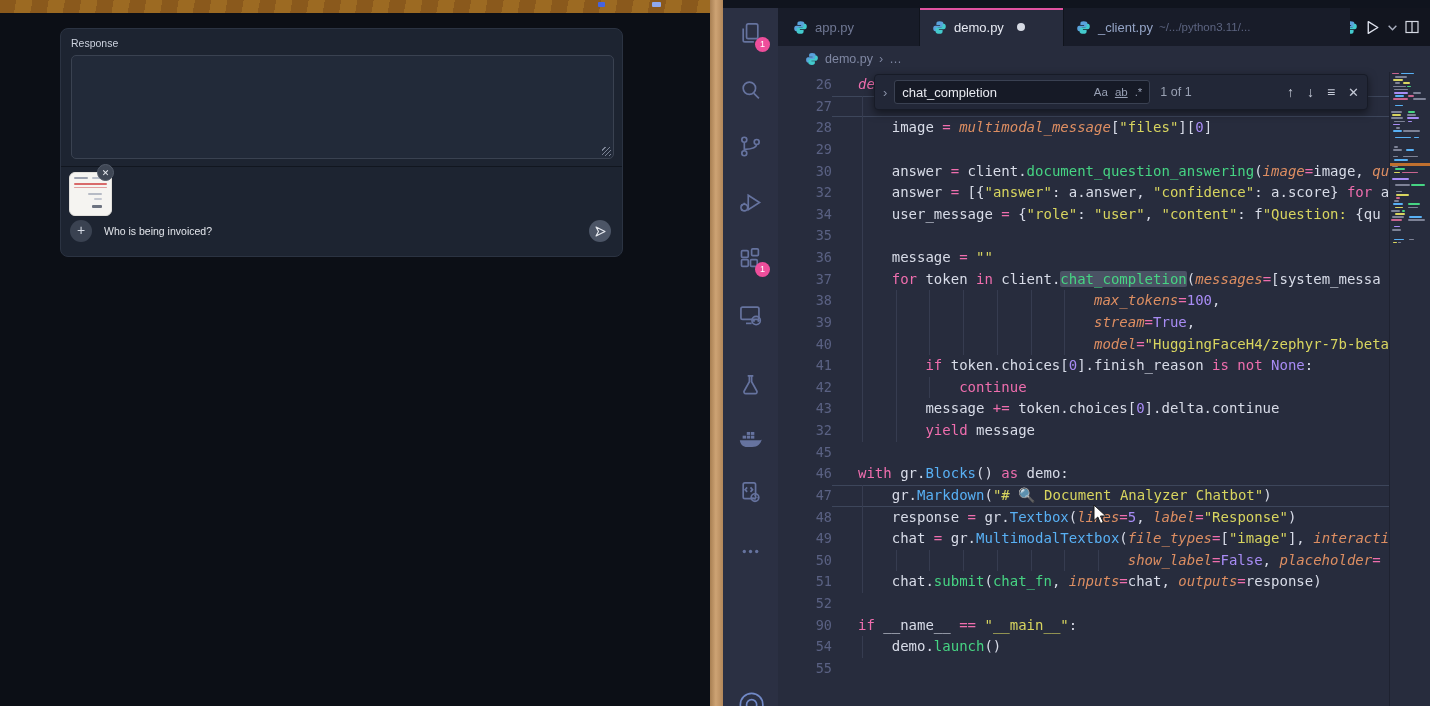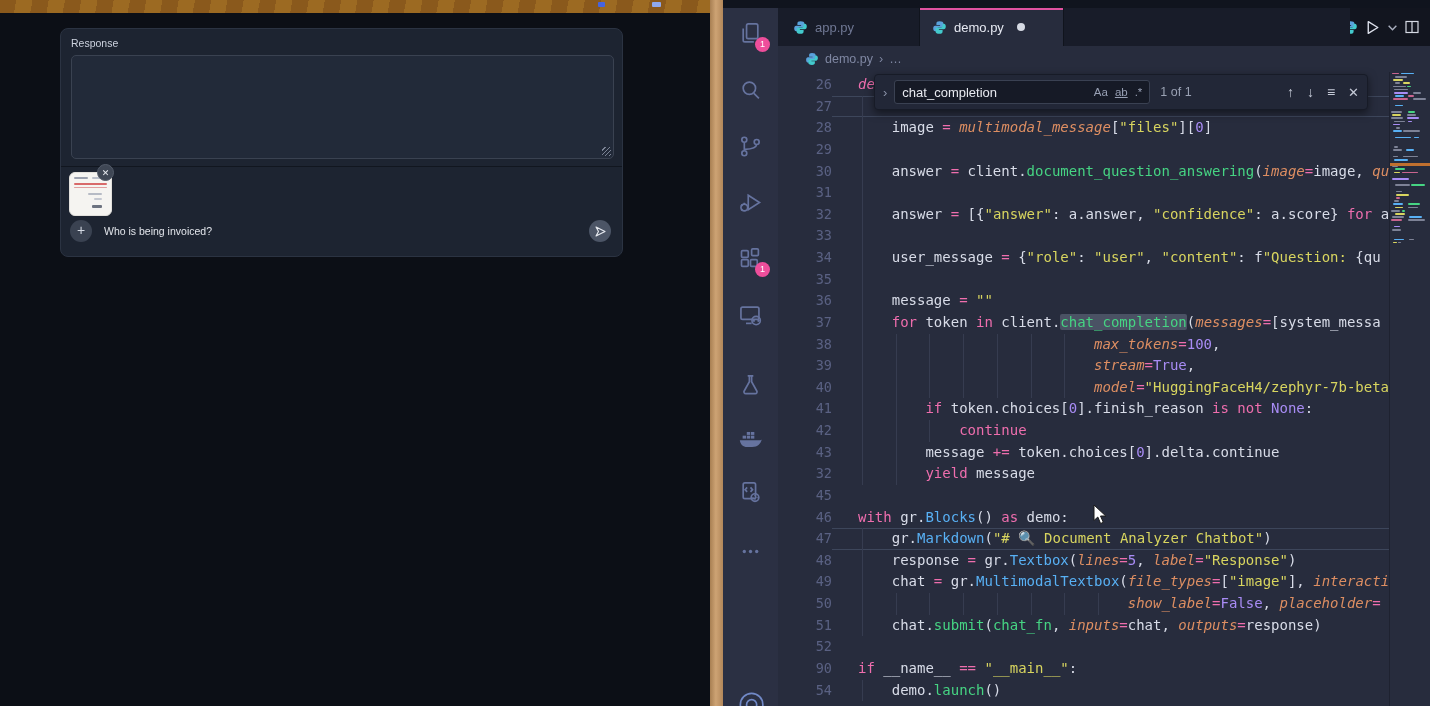--- a/index.html
+++ b/index.html
@@ -246,20 +246,28 @@
           <span>app.py</span>
         </div>
         <div class="tab active" style="width:144px">
           <svg width="15" height="15" viewBox="0 0 15 15">
               <path fill="#5aa2dc" d="M7.5 1.2c-2.2 0-3.1.9-3.1 2.3v1.6h3.7v.6H3.2c-1.3 0-2 1.2-2 2.8s.7 2.8 2 2.8h1.2V9.6c0-1.2 1-2.2 2.2-2.2h3c1 0 1.8-.8 1.8-1.8V3.5c0-1.4-1.3-2.3-3.9-2.3z"></path>
               <path fill="#43c9cc" d="M7.5 13.8c2.2 0 3.1-.9 3.1-2.3V9.9H6.9v-.6h4.9c1.3 0 2-1.2 2-2.8s-.7-2.8-2-2.8h-1.2v1.7c0 1.2-1 2.2-2.2 2.2h-3c-1 0-1.8.8-1.8 1.8v2.1c0 1.4 1.3 2.3 3.9 2.3z"></path>
             </svg>
           <span>demo.py</span>
           <span class="dirty-dot"></span>
         </div>
+        <div class="tab" style="width:287px">
+          <svg width="15" height="15" viewBox="0 0 15 15">
+              <path fill="#5aa2dc" d="M7.5 1.2c-2.2 0-3.1.9-3.1 2.3v1.6h3.7v.6H3.2c-1.3 0-2 1.2-2 2.8s.7 2.8 2 2.8h1.2V9.6c0-1.2 1-2.2 2.2-2.2h3c1 0 1.8-.8 1.8-1.8V3.5c0-1.4-1.3-2.3-3.9-2.3z"></path>
+              <path fill="#43c9cc" d="M7.5 13.8c2.2 0 3.1-.9 3.1-2.3V9.9H6.9v-.6h4.9c1.3 0 2-1.2 2-2.8s-.7-2.8-2-2.8h-1.2v1.7c0 1.2-1 2.2-2.2 2.2h-3c-1 0-1.8.8-1.8 1.8v2.1c0 1.4 1.3 2.3 3.9 2.3z"></path>
+            </svg>
+          <span style="color:#94a4c6">_client.py</span>
+          <span class="desc">~/.../python3.11/...</span>
+        </div>
       </div>
 
       <div class="tab-actions">
         <svg class="half-icon" width="15" height="15" viewBox="0 0 15 15">
             <path fill="#5aa2dc" d="M7.5 1.2c-2.2 0-3.1.9-3.1 2.3v1.6h3.7v.6H3.2c-1.3 0-2 1.2-2 2.8s.7 2.8 2 2.8h1.2V9.6c0-1.2 1-2.2 2.2-2.2h3c1 0 1.8-.8 1.8-1.8V3.5c0-1.4-1.3-2.3-3.9-2.3z"></path>
             <path fill="#43c9cc" d="M7.5 13.8c2.2 0 3.1-.9 3.1-2.3V9.9H6.9v-.6h4.9c1.3 0 2-1.2 2-2.8s-.7-2.8-2-2.8h-1.2v1.7c0 1.2-1 2.2-2.2 2.2h-3c-1 0-1.8.8-1.8 1.8v2.1c0 1.4 1.3 2.3 3.9 2.3z"></path>
           </svg>
         <svg width="17" height="17" viewBox="0 0 16 16">
             <path d="M4 2.5 13 8 4 13.5Z" fill="none" stroke="#dde1ec" stroke-width="1.3" stroke-linejoin="round"></path>
           </svg>
@@ -298,30 +306,22 @@
             </div>
             <div class="cl">
               <span class="ln">29</span>
               <span class="ct"><i class="ig" style="left: 30px;"></i></span>
             </div>
             <div class="cl">
               <span class="ln">30</span>
               <span class="ct"><i class="ig" style="left: 30px;"></i><span class="tk-w">    answer </span><span class="tk-k">=</span><span class="tk-w"> client.</span><span class="tk-fn">document_question_answering</span><span class="tk-w">(</span><span class="tk-p">image</span><span class="tk-k">=</span><span class="tk-w">image, </span><span class="tk-p">qu</span></span>
             </div>
             <div class="cl">
-              <span class="ln">31</span>
-              <span class="ct"><i class="ig" style="left: 30px;"></i></span>
-            </div>
-            <div class="cl">
               <span class="ln">32</span>
               <span class="ct"><i class="ig" style="left: 30px;"></i><span class="tk-w">    answer </span><span class="tk-k">=</span><span class="tk-w"> [{</span><span class="tk-s">"answer"</span><span class="tk-w">: a.answer, </span><span class="tk-s">"confidence"</span><span class="tk-w">: a.score} </span><span class="tk-k">for</span><span class="tk-w"> a</span></span>
-            </div>
-            <div class="cl">
-              <span class="ln">33</span>
-              <span class="ct"><i class="ig" style="left: 30px;"></i></span>
             </div>
             <div class="cl">
               <span class="ln">34</span>
               <span class="ct"><i class="ig" style="left: 30px;"></i><span class="tk-w">    user_message </span><span class="tk-k">=</span><span class="tk-w"> {</span><span class="tk-s">"role"</span><span class="tk-w">: </span><span class="tk-s">"user"</span><span class="tk-w">, </span><span class="tk-s">"content"</span><span class="tk-w">: f</span><span class="tk-s">"Question: </span><span class="tk-w">{qu</span></span>
             </div>
             <div class="cl">
               <span class="ln">35</span>
               <span class="ct"><i class="ig" style="left: 30px;"></i></span>
             </div>
             <div class="cl">

